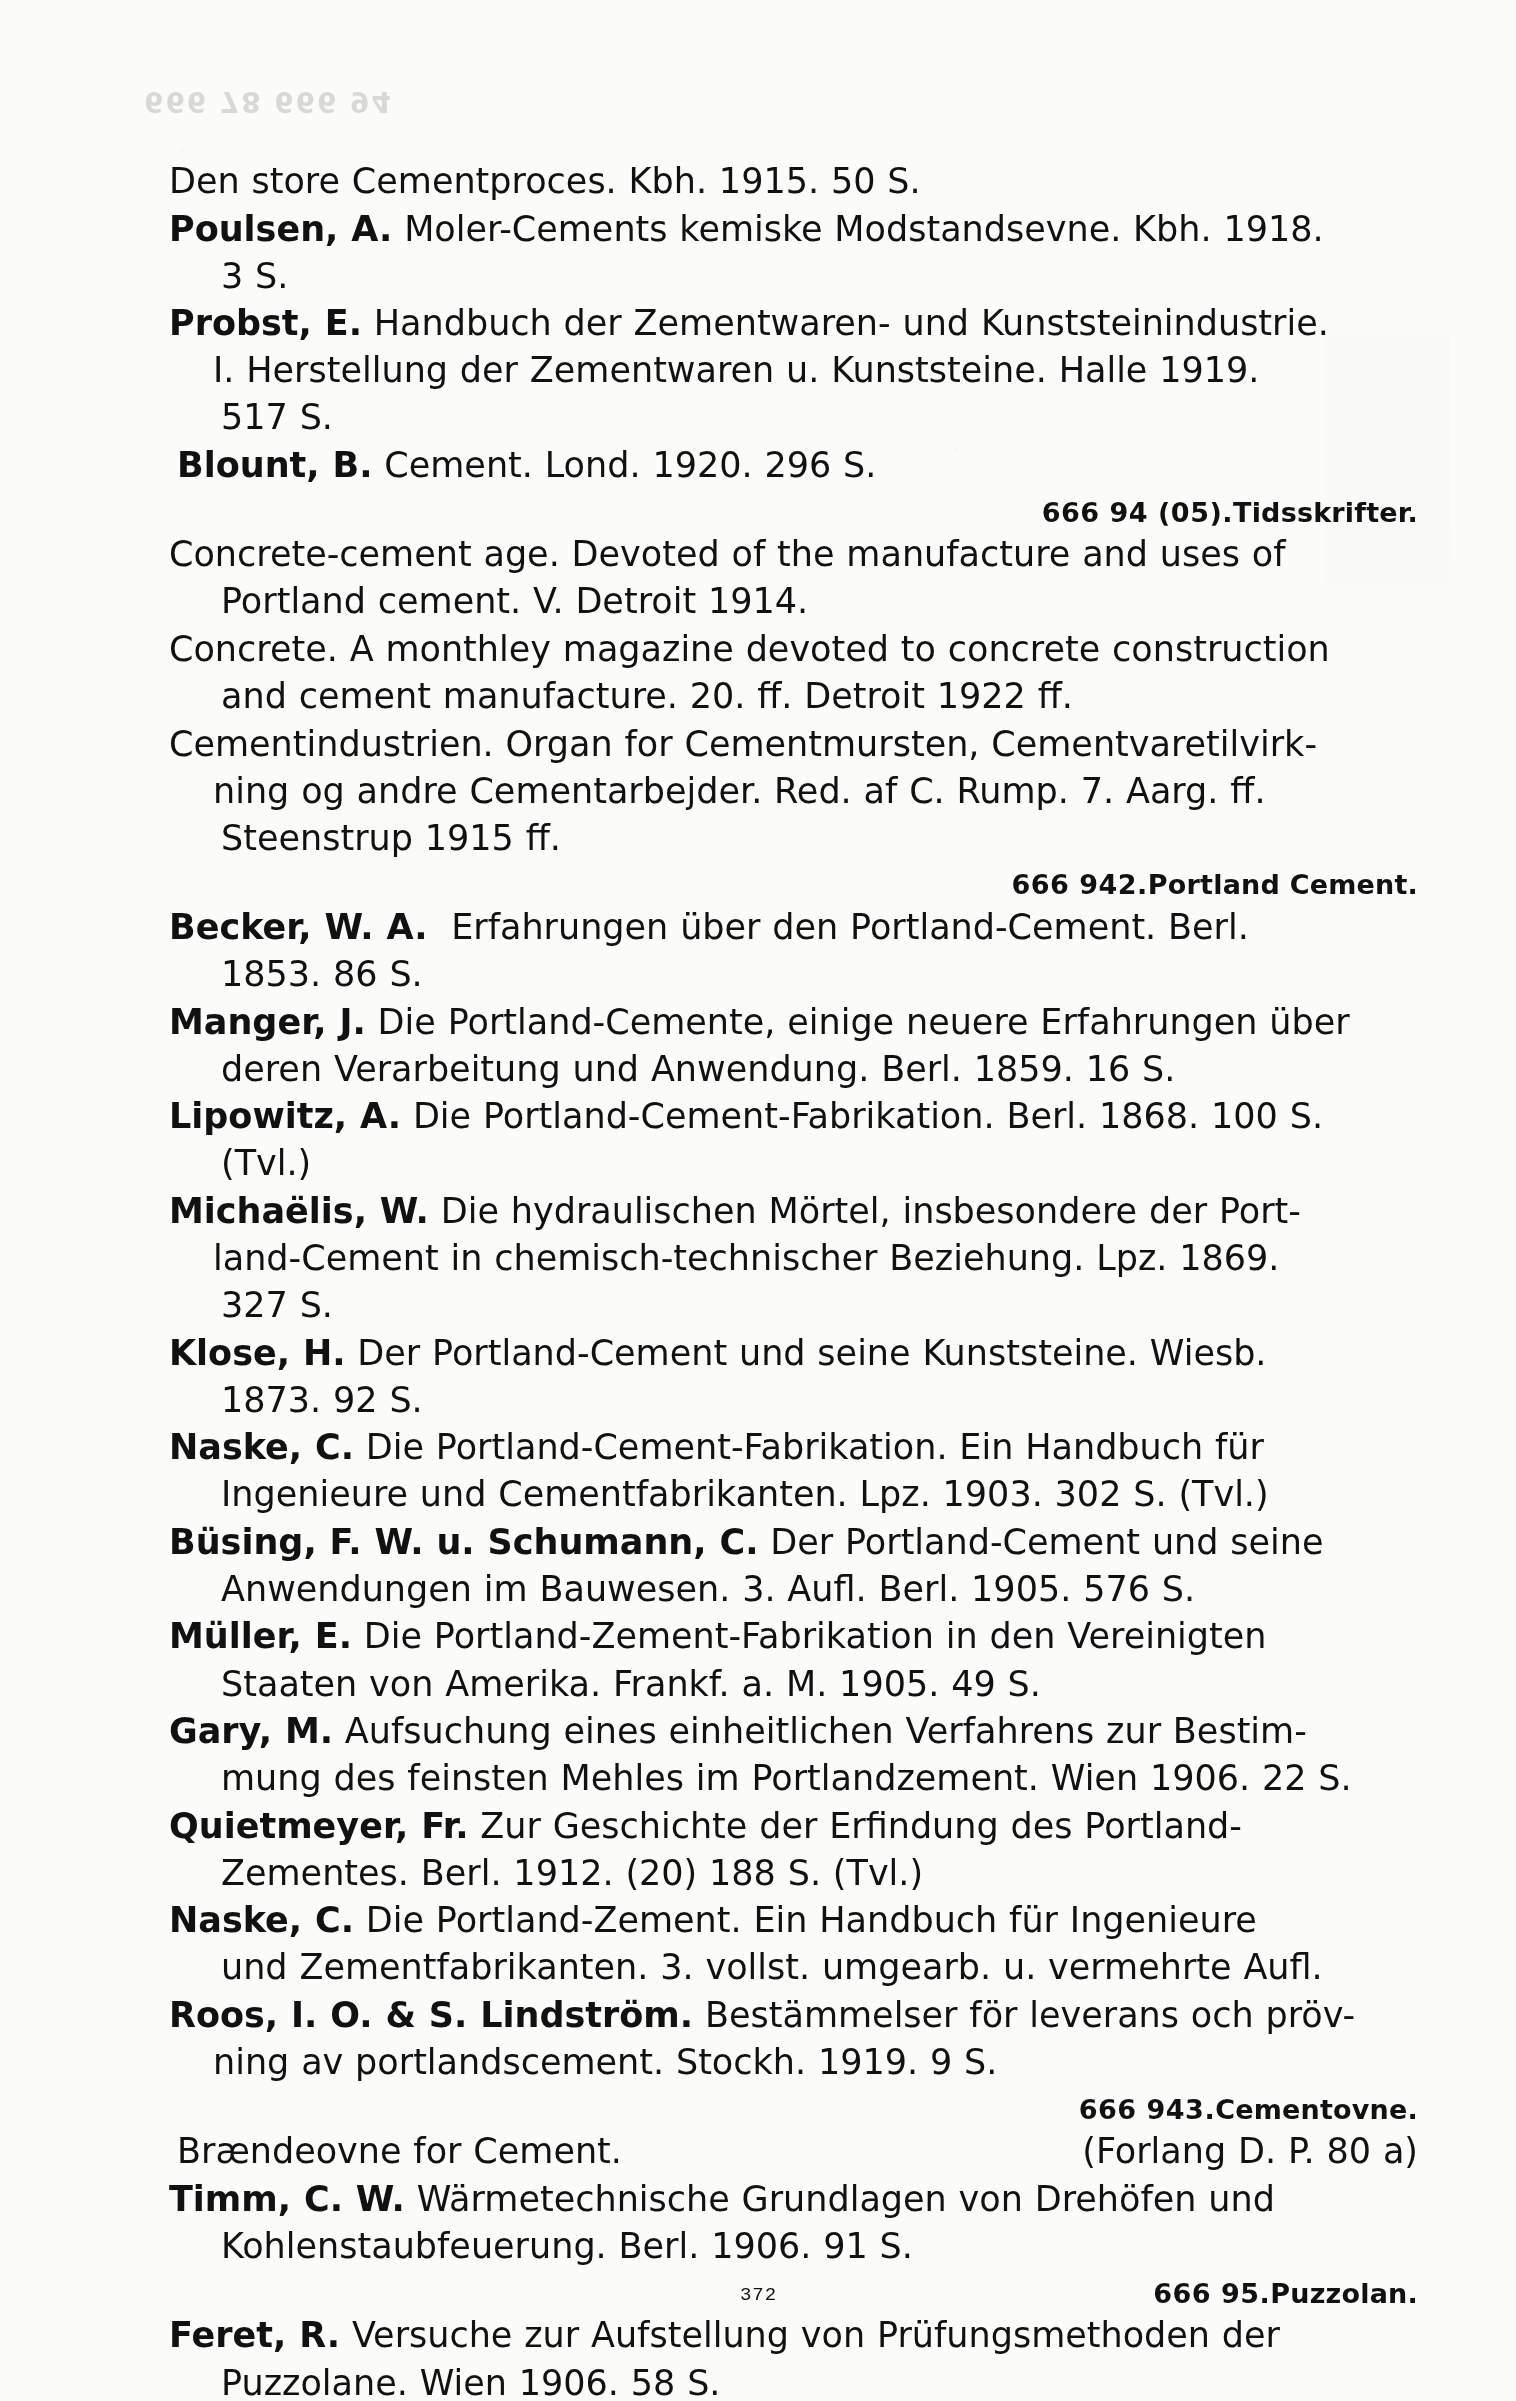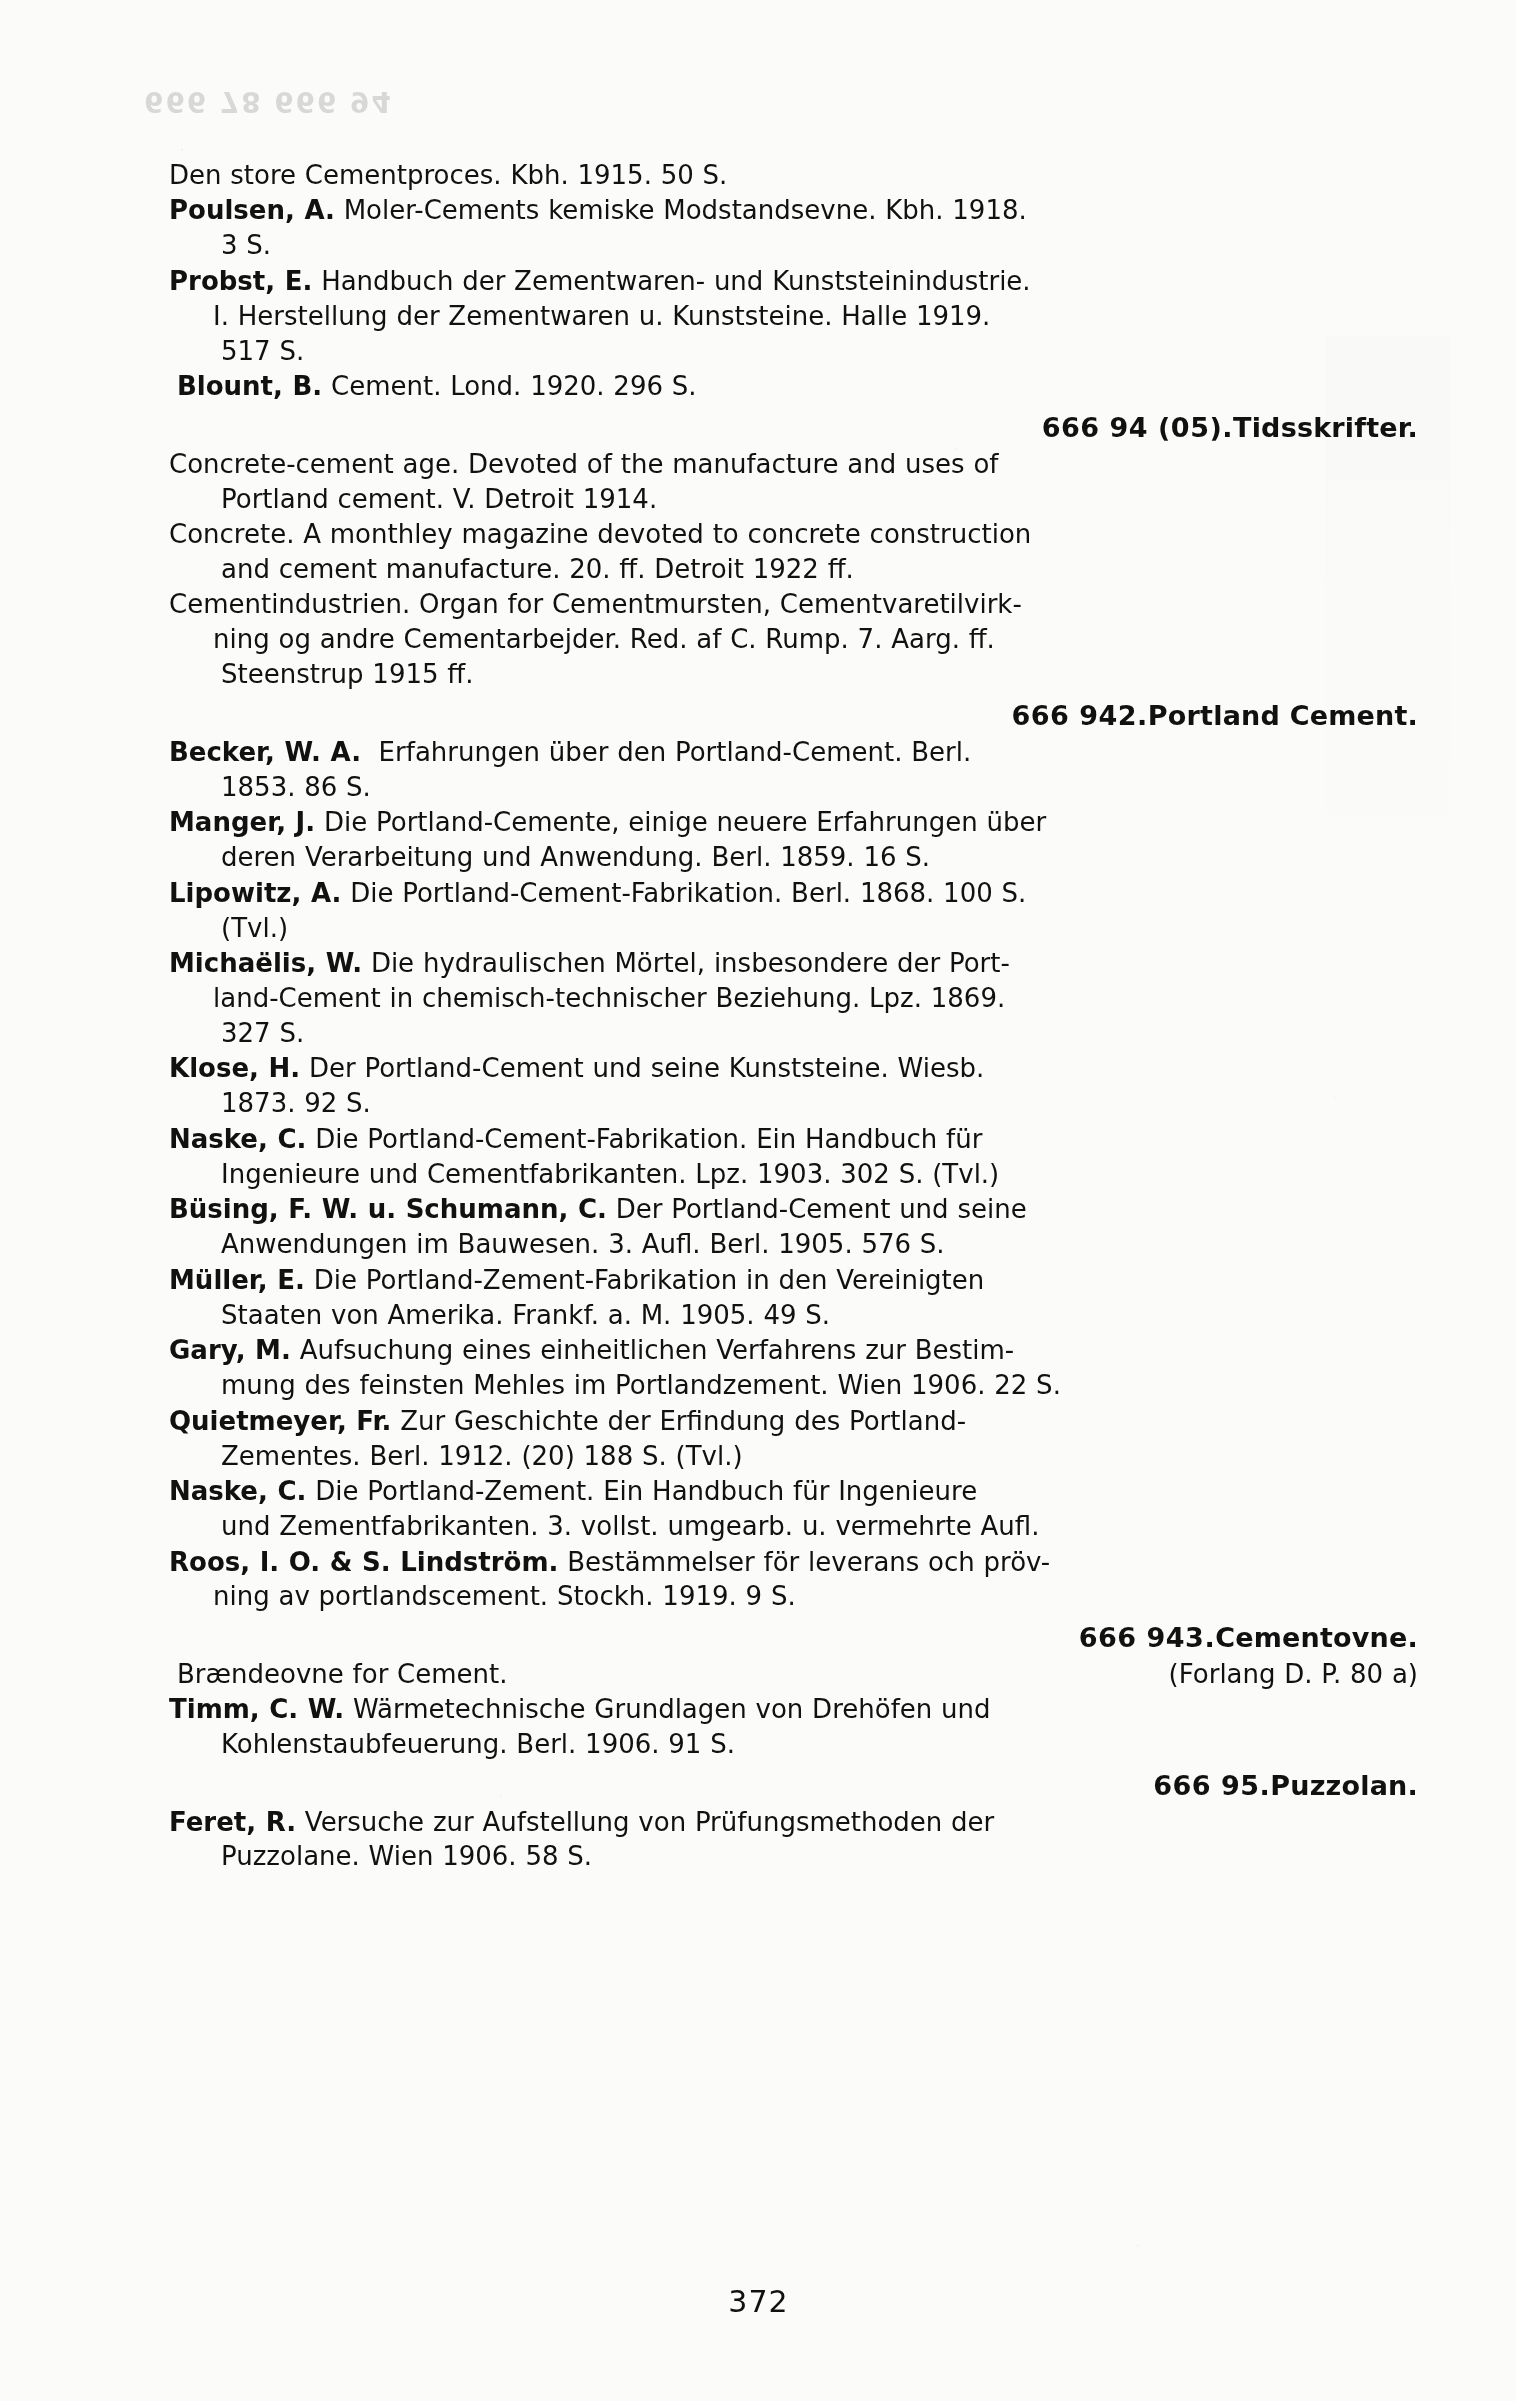--- a/index.html
+++ b/index.html
@@ -49,21 +49,21 @@
     transform: scaleY(-1);
     pointer-events: none;
   }
   .content {
     position: absolute;
     left: 169px;
     top: 158px;
     width: 1249px;
   }
   .entry {
-    font-size: 26px;
+    font-size: 35px;
     line-height: 1.345;
     margin: 0 0 0.5px 0;
     text-align: justify;
     text-justify: inter-word;
     word-spacing: 0.02em;
   }
   .entry .cont {
     display: block;
     padding-left: 44px;
     text-align: justify;
@@ -93,22 +93,23 @@
   }
   .section-head .subj {
     letter-spacing: 0.2px;
   }
   .pageno {
     position: absolute;
     left: 0;
     right: 0;
     top: 2284px;
     text-align: center;
-    font-size: 30px;
+    font-size: 19px;
     letter-spacing: 1px;
+    font-family: Liberation Mono, monospace;
   }
   .ghost-right {
     position: absolute;
     right: 67px;
     top: 336px;
     width: 125px;
     height: 865px;
     pointer-events: none;
     opacity: 0.05;
     background: linear-gradient(to bottom, rgba(0,0,0,0.2), rgba(0,0,0,0) 70%);

